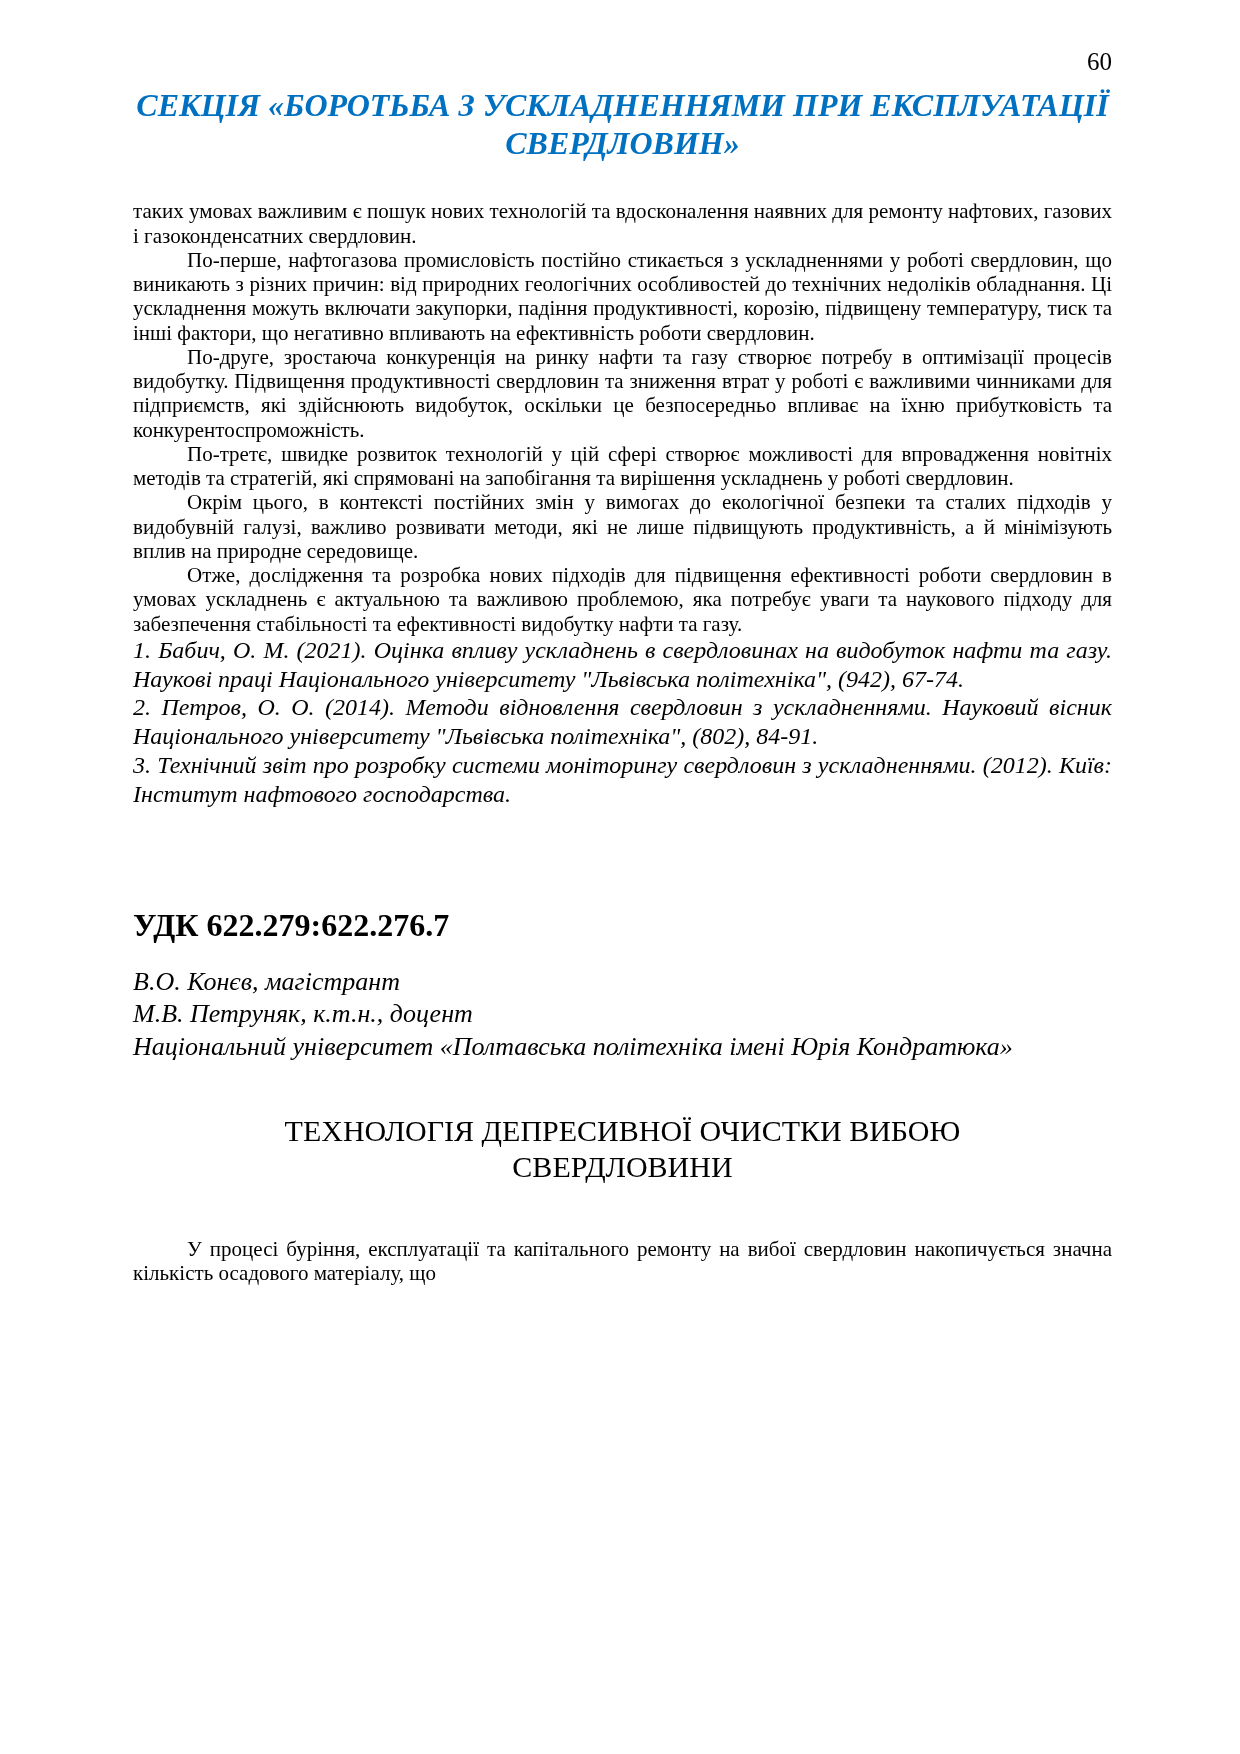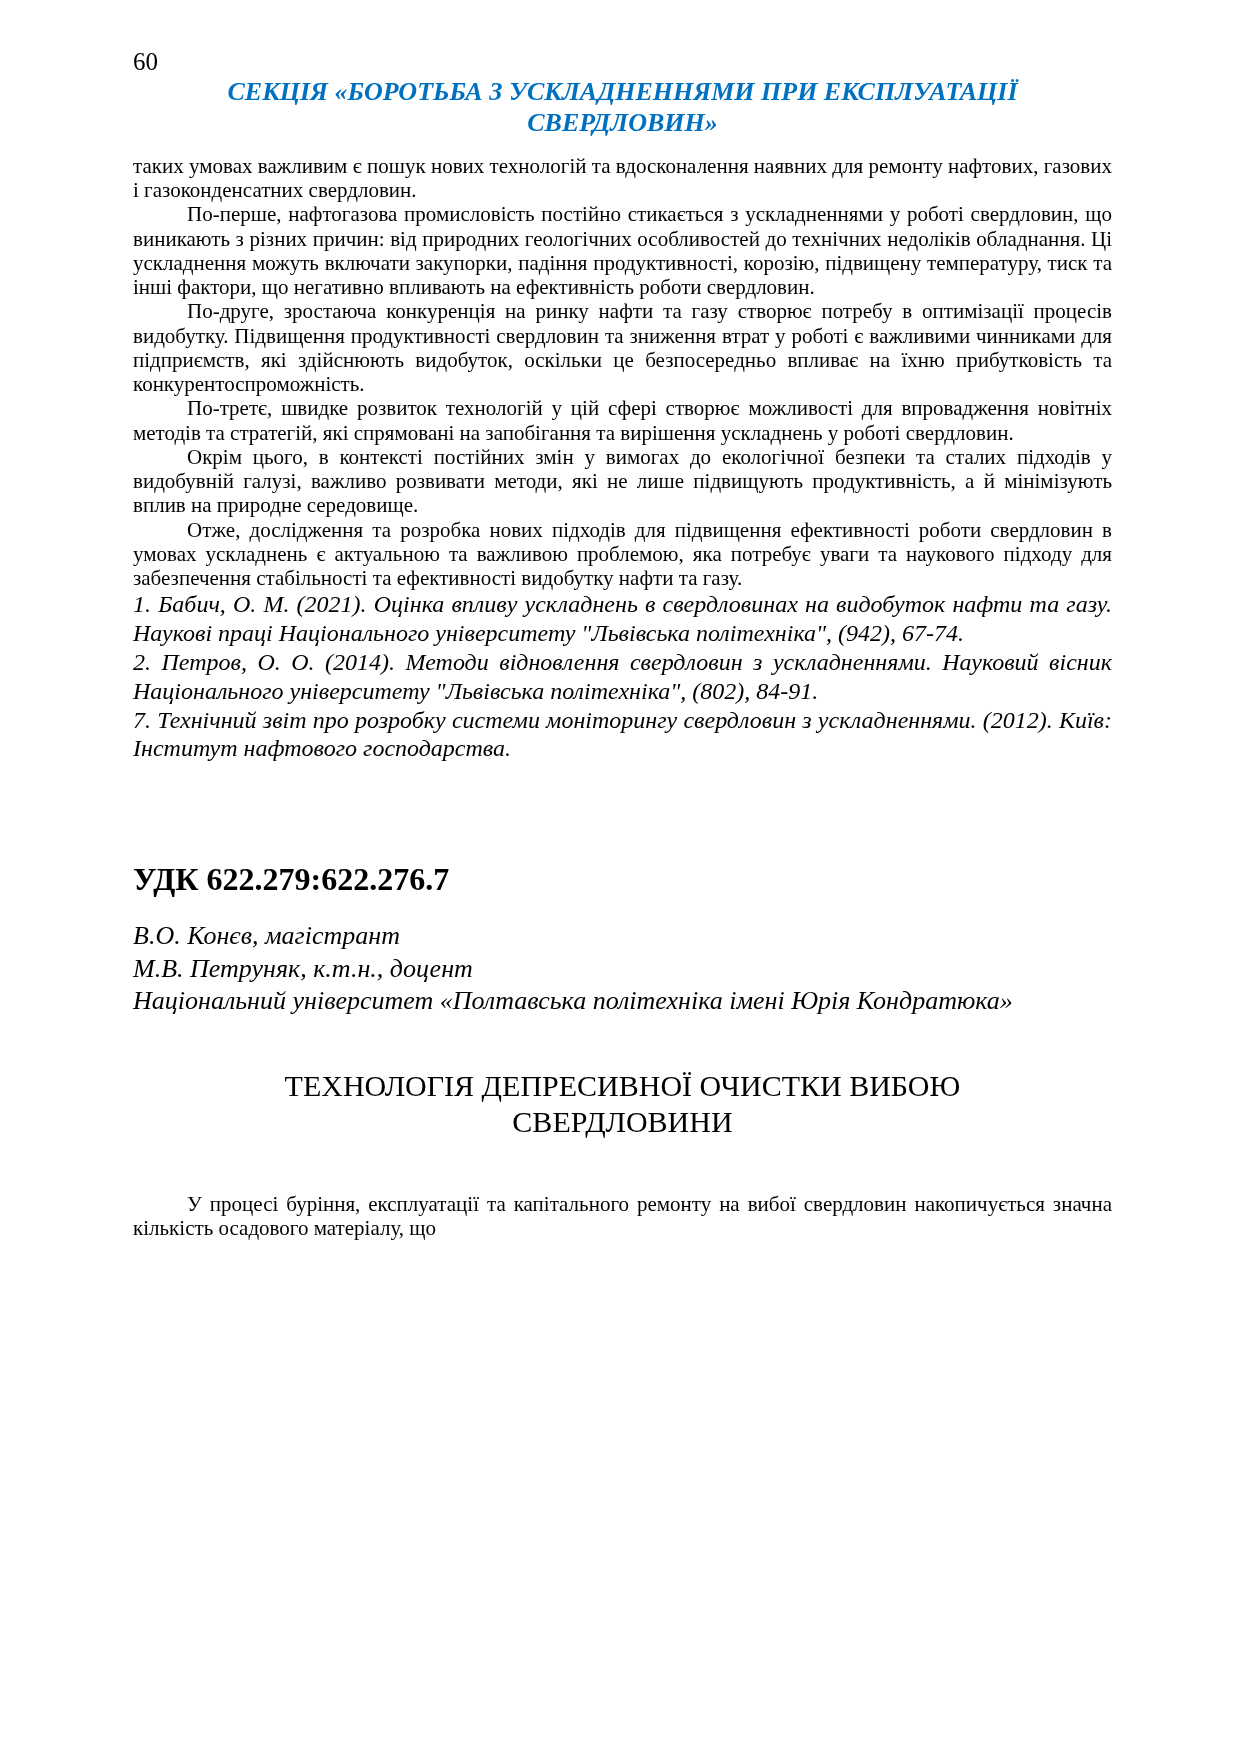--- a/index.html
+++ b/index.html
@@ -8,31 +8,33 @@
     width: 1240px;
     height: 1754px;
     background: #ffffff;
     color: #000000;
     font-family: "Liberation Serif", "DejaVu Serif", serif;
     padding: 48px 128px 0 133px;
     overflow: hidden;
     position: relative;
   }
   .page-number {
+    text-align: right;
     font-size: 25px;
     line-height: 1.1;
+    margin-bottom: 10px;
   }
   .section-header {
     color: var(--accent, #0070c0);
     font-weight: bold;
     font-style: italic;
     text-align: center;
-    font-size: 26px;
+    font-size: 32px;
     line-height: 1.2;
-    margin-bottom: 16px;
+    margin-bottom: 37px;
   }
   .body-text p {
     margin: 0;
     font-size: 21px;
     line-height: 1.155;
     text-align: justify;
     text-indent: 54px;
   }
   .body-text p.no-indent { text-indent: 0; }
   .literature-heading {
@@ -85,21 +87,21 @@
     <p>По-друге, зростаюча конкуренція на ринку нафти та газу створює потребу в оптимізації процесів видобутку. Підвищення продуктивності свердловин та зниження втрат у роботі є важливими чинниками для підприємств, які здійснюють видобуток, оскільки це безпосередньо впливає на їхню прибутковість та конкурентоспроможність.</p>
     <p>По-третє, швидке розвиток технологій у цій сфері створює можливості для впровадження новітніх методів та стратегій, які спрямовані на запобігання та вирішення ускладнень у роботі свердловин.</p>
     <p>Окрім цього, в контексті постійних змін у вимогах до екологічної безпеки та сталих підходів у видобувній галузі, важливо розвивати методи, які не лише підвищують продуктивність, а й мінімізують вплив на природне середовище.</p>
     <p>Отже, дослідження та розробка нових підходів для підвищення ефективності роботи свердловин в умовах ускладнень є актуальною та важливою проблемою, яка потребує уваги та наукового підходу для забезпечення стабільності та ефективності видобутку нафти та газу.</p>
   </div>
 
 
   <div class="references">
     <p>1. Бабич, О. М. (2021). Оцінка впливу ускладнень в свердловинах на видобуток нафти та газу. Наукові праці Національного університету "Львівська політехніка", (942), 67-74.</p>
     <p>2. Петров, О. О. (2014). Методи відновлення свердловин з ускладненнями. Науковий вісник Національного університету "Львівська політехніка", (802), 84-91.</p>
-    <p>7. Технічний звіт про розробку системи моніторингу свердловин з ускладненнями. (2012). Київ: Інститут нафтового господарства.</p>
+    <p>3. Технічний звіт про розробку системи моніторингу свердловин з ускладненнями. (2012). Київ: Інститут нафтового господарства.</p>
   </div>
 
   <div class="udc">УДК 622.279:622.276.7</div>
 
   <div class="authors">
     <div>В.О. Конєв, магістрант</div>
     <div>М.В. Петруняк, к.т.н., доцент</div>
     <div>Національний університет «Полтавська політехніка імені Юрія Кондратюка»</div>
   </div>
 

